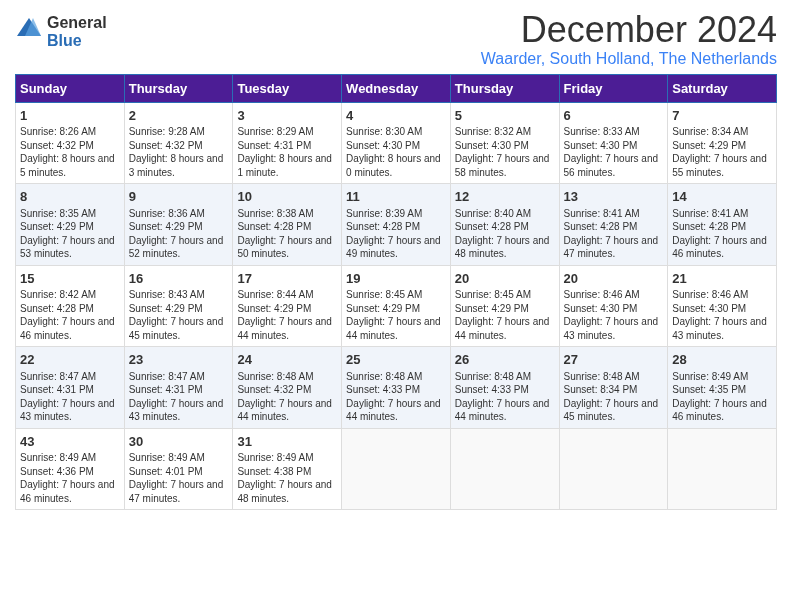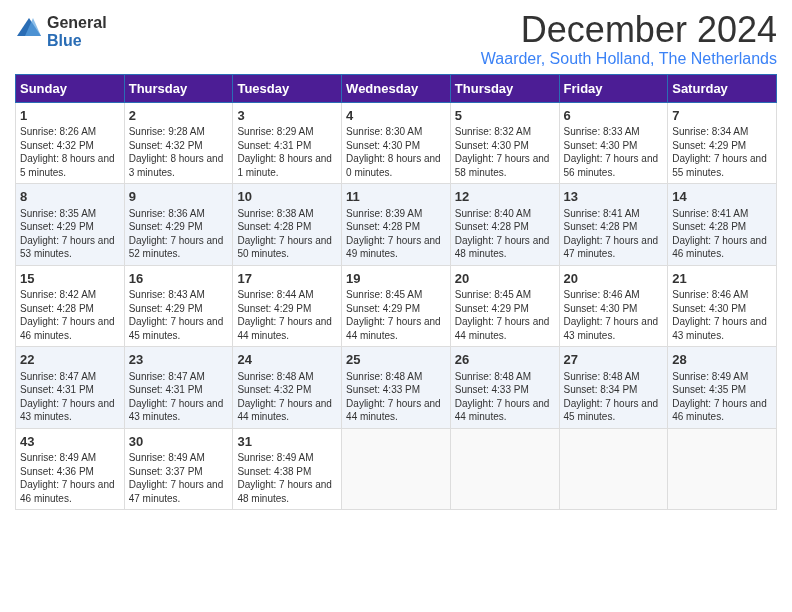--- a/index.html
+++ b/index.html
@@ -161,21 +161,21 @@
         <td><span class="day-num">22</span><span>Sunrise: 8:47 AM</span><br><span>Sunset: 4:31 PM</span><br><span>Daylight: 7 hours and 43 minutes.</span></td>
         <td><span class="day-num">23</span><span>Sunrise: 8:47 AM</span><br><span>Sunset: 4:31 PM</span><br><span>Daylight: 7 hours and 43 minutes.</span></td>
         <td><span class="day-num">24</span><span>Sunrise: 8:48 AM</span><br><span>Sunset: 4:32 PM</span><br><span>Daylight: 7 hours and 44 minutes.</span></td>
         <td><span class="day-num">25</span><span>Sunrise: 8:48 AM</span><br><span>Sunset: 4:33 PM</span><br><span>Daylight: 7 hours and 44 minutes.</span></td>
         <td><span class="day-num">26</span><span>Sunrise: 8:48 AM</span><br><span>Sunset: 4:33 PM</span><br><span>Daylight: 7 hours and 44 minutes.</span></td>
         <td><span class="day-num">27</span><span>Sunrise: 8:48 AM</span><br><span>Sunset: 8:34 PM</span><br><span>Daylight: 7 hours and 45 minutes.</span></td>
         <td><span class="day-num">28</span><span>Sunrise: 8:49 AM</span><br><span>Sunset: 4:35 PM</span><br><span>Daylight: 7 hours and 46 minutes.</span></td>
       </tr>
       <tr>
         <td><span class="day-num">43</span><span>Sunrise: 8:49 AM</span><br><span>Sunset: 4:36 PM</span><br><span>Daylight: 7 hours and 46 minutes.</span></td>
-        <td><span class="day-num">30</span><span>Sunrise: 8:49 AM</span><br><span>Sunset: 3:37 PM</span><br><span>Daylight: 7 hours and 47 minutes.</span></td>
+        <td><span class="day-num">30</span><span>Sunrise: 8:49 AM</span><br><span>Sunset: 4:01 PM</span><br><span>Daylight: 7 hours and 47 minutes.</span></td>
         <td><span class="day-num">31</span><span>Sunrise: 8:49 AM</span><br><span>Sunset: 4:38 PM</span><br><span>Daylight: 7 hours and 48 minutes.</span></td>
         <td class="empty-cell"></td>
         <td class="empty-cell"></td>
         <td class="empty-cell"></td>
         <td class="empty-cell"></td>
       </tr>
     </tbody>
 </table>
 
 </body></html>

